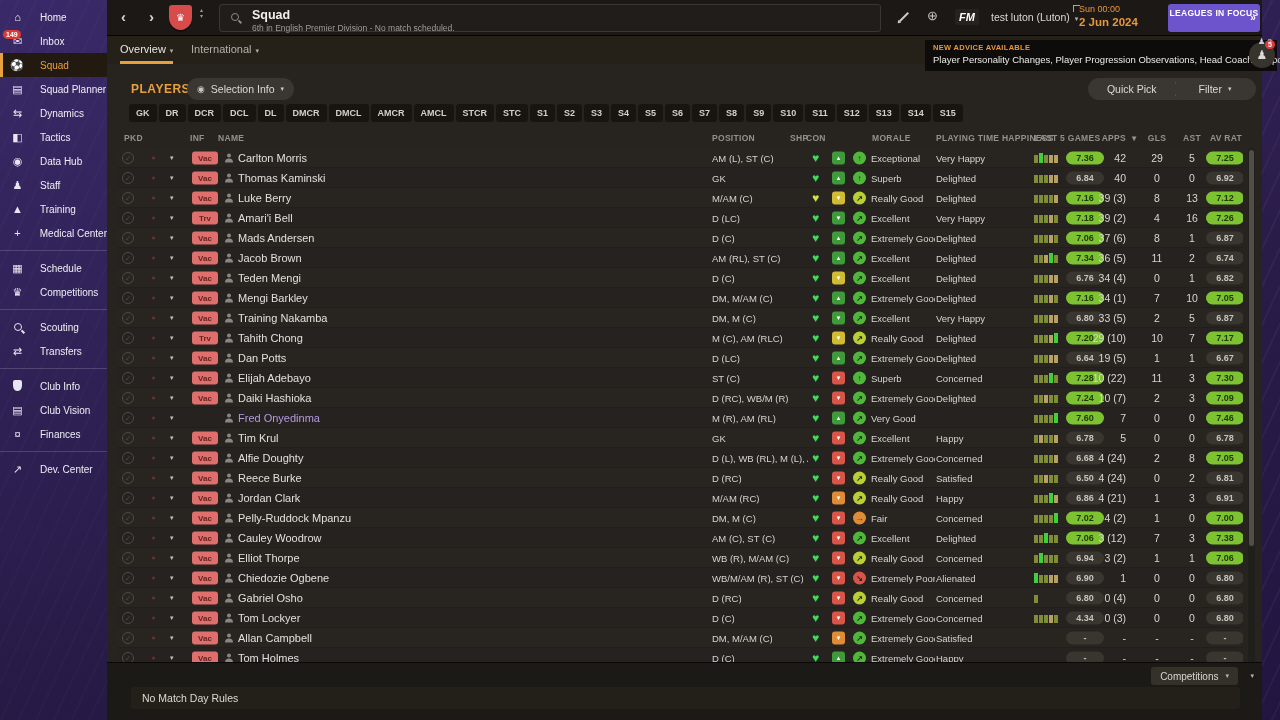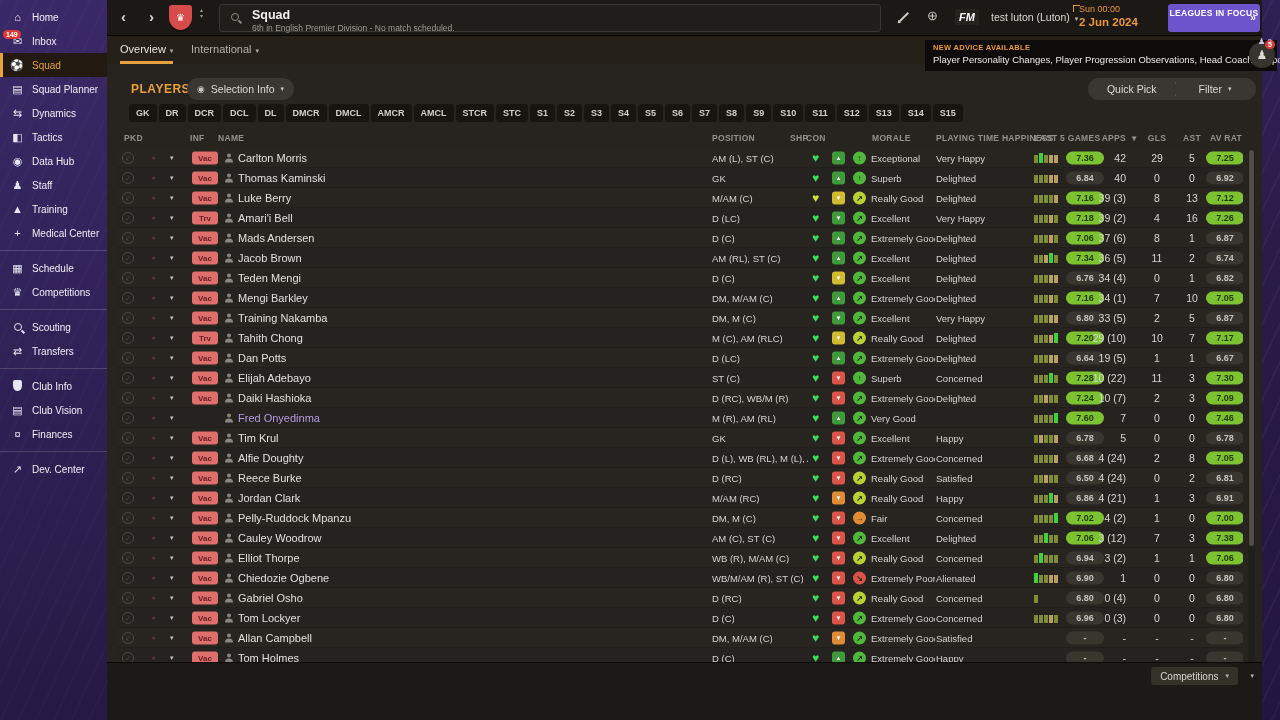--- a/index.html
+++ b/index.html
@@ -11,21 +11,21 @@
       repeating-linear-gradient(115deg, rgba(255,255,255,0.035) 0 2px, transparent 2px 16px),
       linear-gradient(160deg,#39286a 0%, #2a1c49 60%, #221540 100%);
     position:relative; color:#e4e2de;
   }
 
   
   .sidebar { position:absolute; left:0; top:0; width:107px; height:720px;
     background:linear-gradient(180deg, rgba(58,42,102,.55), rgba(36,24,66,.55)); padding-top:5px; }
   .sb-item { position:relative; height:24px; display:flex; align-items:center; padding-left:9px; cursor:pointer; }
   .sb-item .sb-ic { width:17px; font-size:11px; color:#e8e6f2; text-align:center; position:relative; }
-  .sb-item .sb-label { font-size:10px; color:#efedf5; margin-left:6px; white-space:nowrap; }
+  .sb-item .sb-label { font-size:10px; color:#efedf5; margin-left:14px; white-space:nowrap; }
   .sb-item.sel { background:#221910; }
   .sb-item.sel::before { content:""; position:absolute; left:0; top:0; bottom:0; width:3px; background:#e9a13d; }
   .sb-item.sel .sb-label, .sb-item.sel .sb-ic { color:#e9a13d; }
   .sb-sep { height:1px; background:rgba(255,255,255,.16); margin:5px 0; }
   .sb-badge { position:absolute; top:-5px; left:-6px; background:#d93a36; color:#fff; font-size:7px; font-weight:bold;
     border-radius:6px; padding:1px 3px; line-height:1; }
   .lens { display:inline-block; width:8px; height:8px; border:1.5px solid currentColor; border-radius:50%; position:relative; }
   .lens::after { content:""; position:absolute; width:1.5px; height:4px; background:currentColor; transform:rotate(-45deg); left:7px; top:6px; }
   .shieldshape { display:inline-block; width:9px; height:11px; background:currentColor; border-radius:2px 2px 50% 50%; }
 
@@ -930,21 +930,21 @@
         <span class="c-mor-ic" style="background:#4fb83a">↗</span>
         <span class="c-morale">Extremely Good</span>
         <span class="c-pth">Concerned</span>
         <span class="c-bars">
           <i style="background:#7f8d36;height:8px"></i>
           <i style="background:#7f8d36;height:8px"></i>
           <i style="background:#7f8d36;height:8px"></i>
           <i style="background:#b89f63;height:8px"></i>
           <i style="background:#7f8d36;height:8px"></i>
         </span>
-        <span class="c-r5 pill plain">6.96</span>
+        <span class="c-r5 pill plain">4.34</span>
         <span class="c-apps">0 (3)</span>
         <span class="c-gls">0</span>
         <span class="c-ast">0</span>
         <span class="c-avrat pill plain">6.80</span>
       </div>
       <div class="row">
         <span class="c-check">✓</span>
         <span class="c-dot"></span>
         <span class="c-chev">▾</span>
         <span class="c-badge">Vac</span>
@@ -988,17 +988,18 @@
   <div class="scrollbar">
     <div class="scroll-thumb"></div>
   </div>
 
   <div class="footer">
     <div class="compbtn">
       <span>Competitions</span>
       <span class="chev">▾</span>
     </div>
     <span class="foot-chev">▾</span>
+    <div class="notebox">No Match Day Rules</div>
   </div>
 
 </div>
 
 <span class="focus-count">♟ <span>2</span></span>
 
 </body></html>

